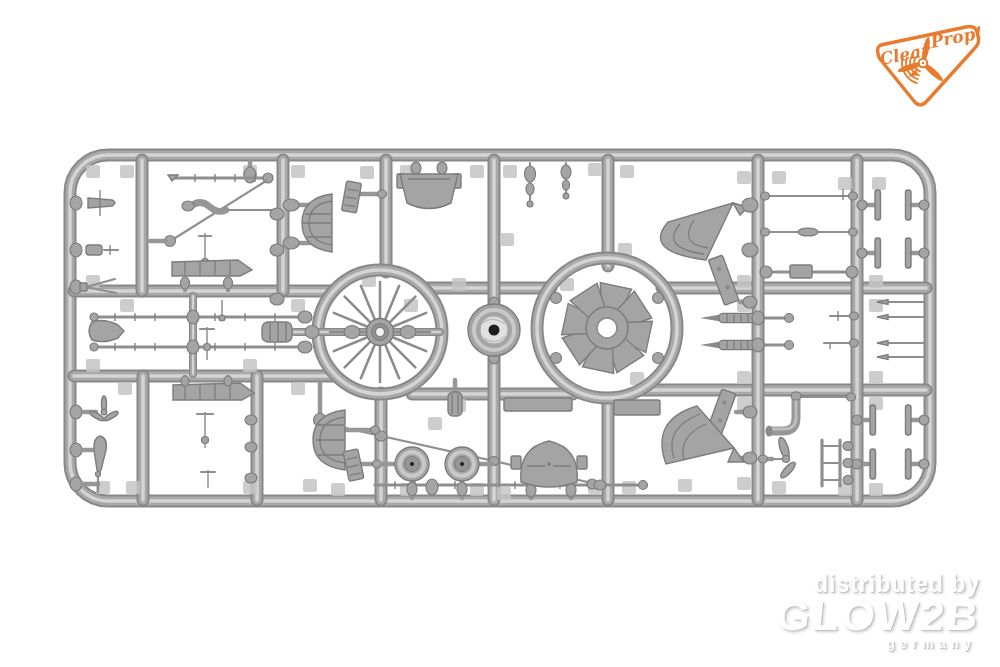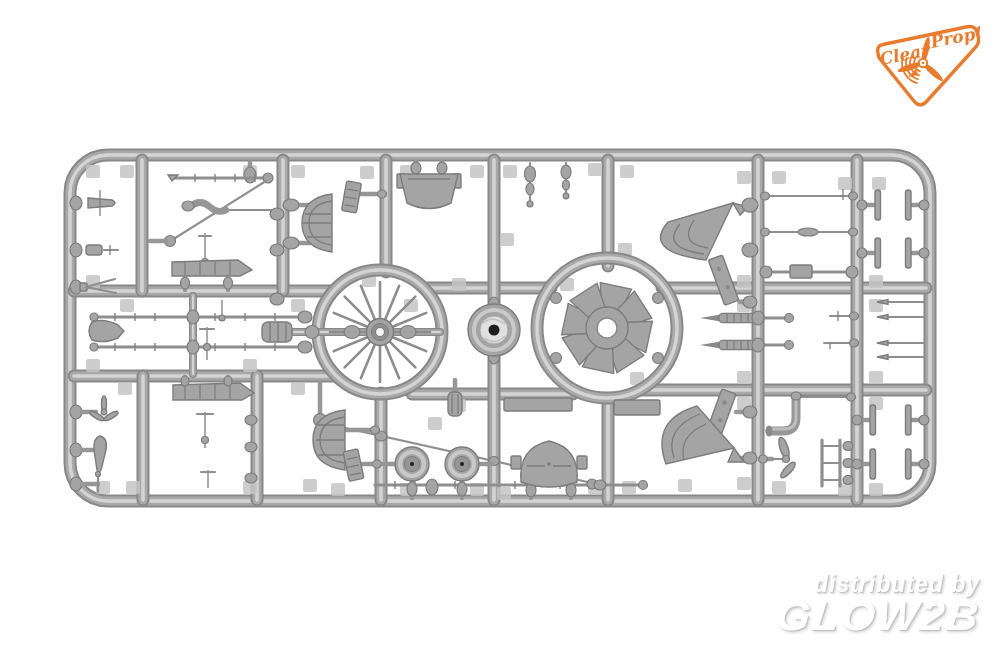--- a/index.html
+++ b/index.html
@@ -26,21 +26,21 @@
   .spoke{stroke:#8d8d8d;stroke-width:2.6;stroke-linecap:round;}
   
   .logo{position:absolute;left:866px;top:20px;width:130px;height:96px;}
   .logo .badge{fill:#ffffff;stroke:var(--logo-orange,#e87b2d);stroke-width:3.4;}
   .logo .orange{fill:var(--logo-orange,#e87b2d);}
   .logo .ostroke{fill:none;stroke:var(--logo-orange,#e87b2d);}
   .logo text{fill:var(--logo-orange,#e87b2d);font-family:"DejaVu Serif",serif;
              font-style:italic;font-weight:bold;font-size:17px;}
   
   .watermark{position:absolute;right:20px;top:571px;text-align:right;color:var(--wm-fill,#fff);
-             font-style:italic;font-weight:bold;
+             font-weight:bold;
              text-shadow:1px 1px 0 var(--wm-shadow,#c3c3c3),2px 2px 3px rgba(0,0,0,.20),-1px -1px 1px rgba(255,255,255,.9);}
   .wm-line1{font-size:23px;letter-spacing:1px;}
   .wm-brand{font-size:41px;line-height:.92;letter-spacing:2px;transform:skewX(-6deg) scaleX(1.06);transform-origin:right center;}
   .wm-country{font-size:13px;letter-spacing:5px;margin-top:0px;padding-right:4px;}
 </style>
 </head>
 <body>
 
 <div class="stage">
 
@@ -630,15 +630,16 @@
     </g>
     <text x="15" y="45" transform="rotate(-11 15 45)">Clear</text>
     <text x="66" y="28" transform="rotate(-11 66 28)">Prop!</text>
   </svg>
 </div>
 
 
 <div class="watermark">
   <div class="wm-line1">distributed by</div>
   <div class="wm-brand">GLOW2B</div>
+  <div class="wm-country">germany</div>
 </div>
 
 </div>
 
 </body></html>

